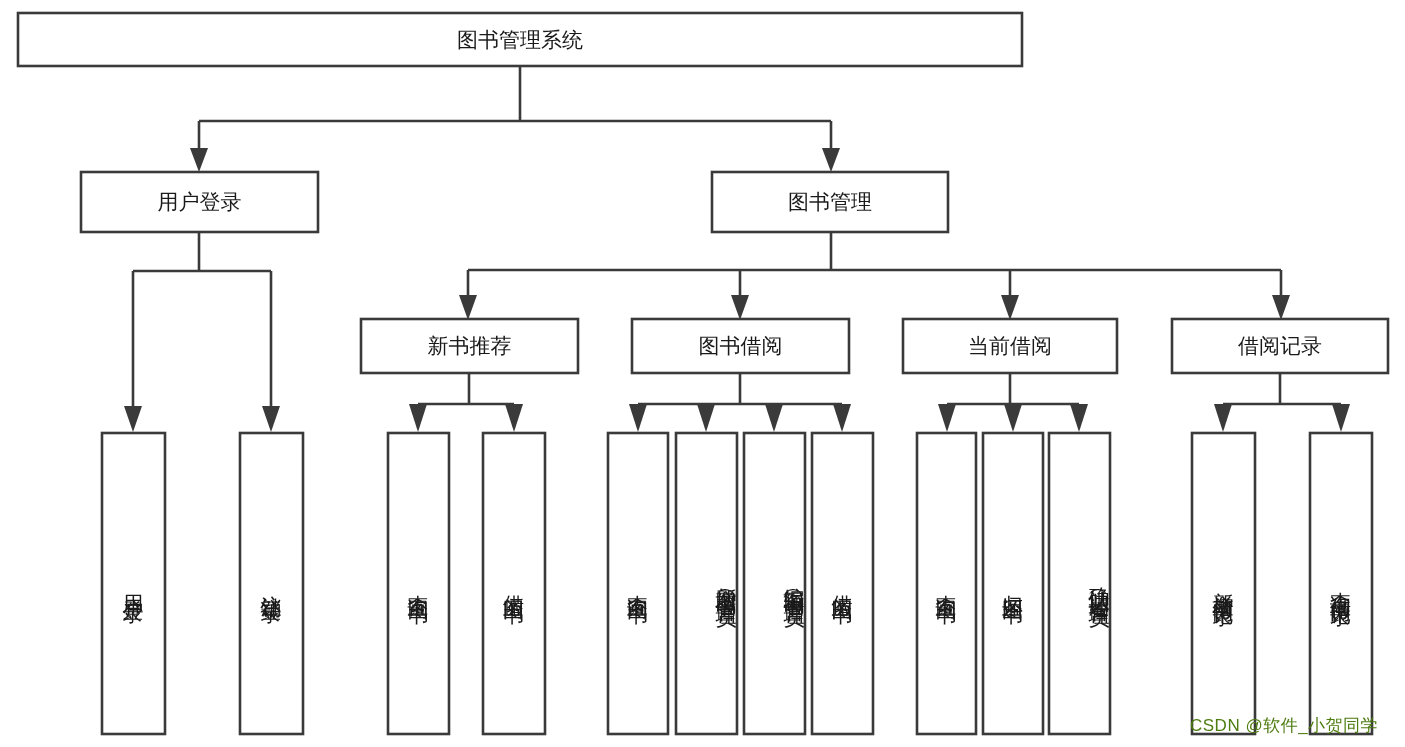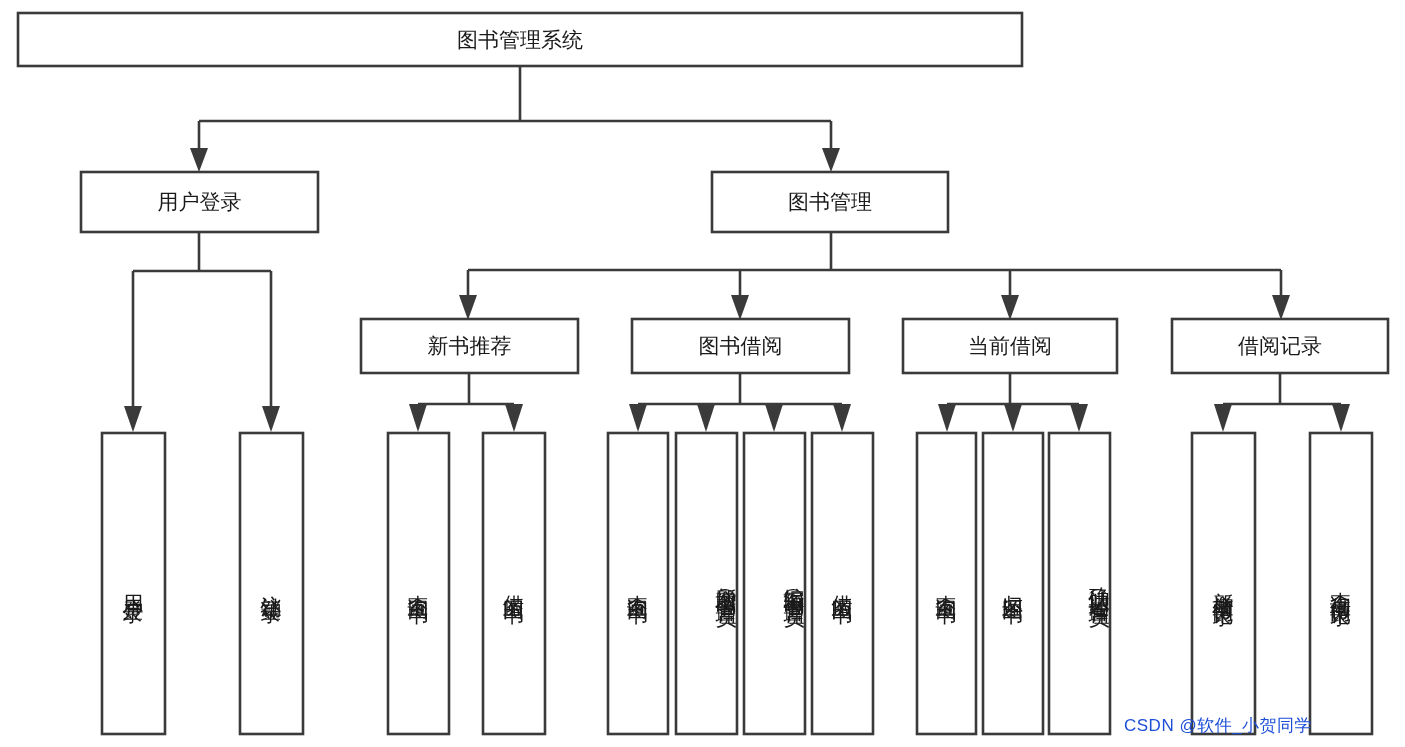--- a/index.html
+++ b/index.html
@@ -57,25 +57,25 @@
     writing-mode: vertical-rl;
     text-orientation: upright;
     letter-spacing: 3px;
     line-height: 1;
     white-space: nowrap;
     text-align: center;
     pointer-events: none;
   }
   .watermark {
     position: absolute;
-    left: 1124px;
+    left: 1190px;
     top: 714px;
     font-family: "Liberation Sans", "DejaVu Sans", sans-serif;
     font-size: 17px;
-    color: #1d4ed8;
+    color: #4d7c0f;
     white-space: nowrap;
     letter-spacing: 0.5px;
   }
 </style>
 </head>
 <body>
 
 <div id="diagram-root">
 
   <svg class="canvas" viewBox="0 0 1405 747">

